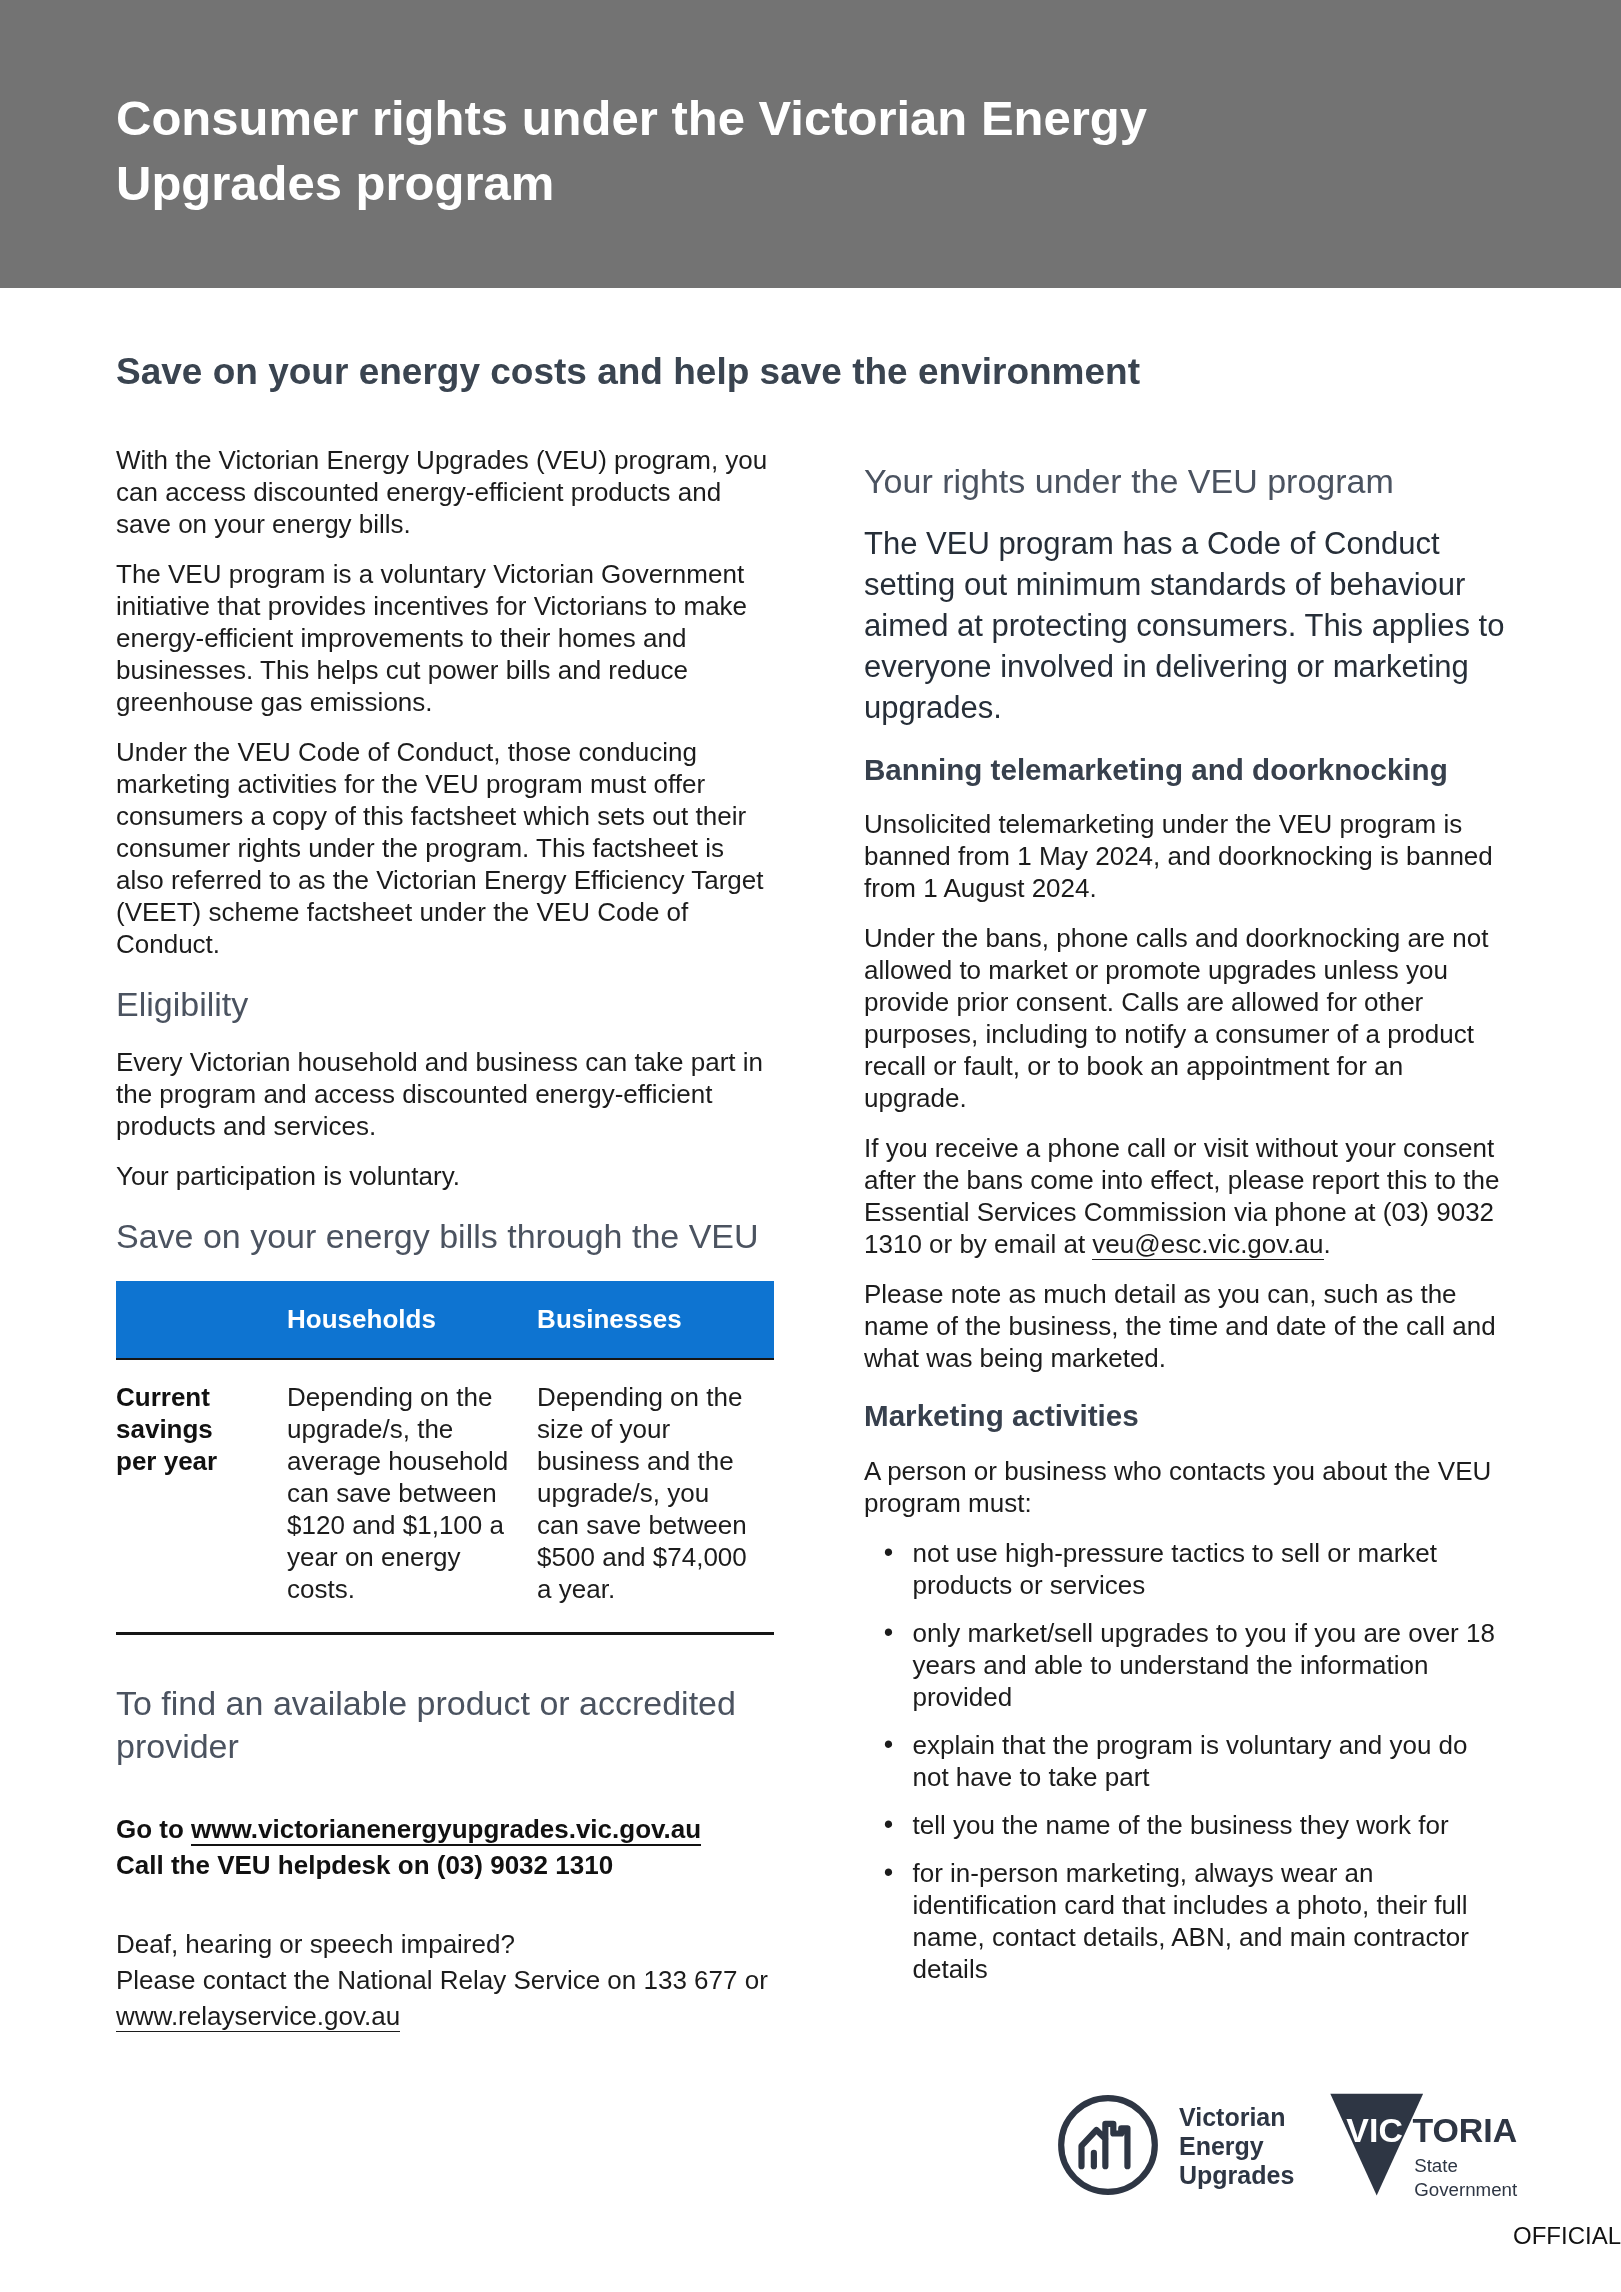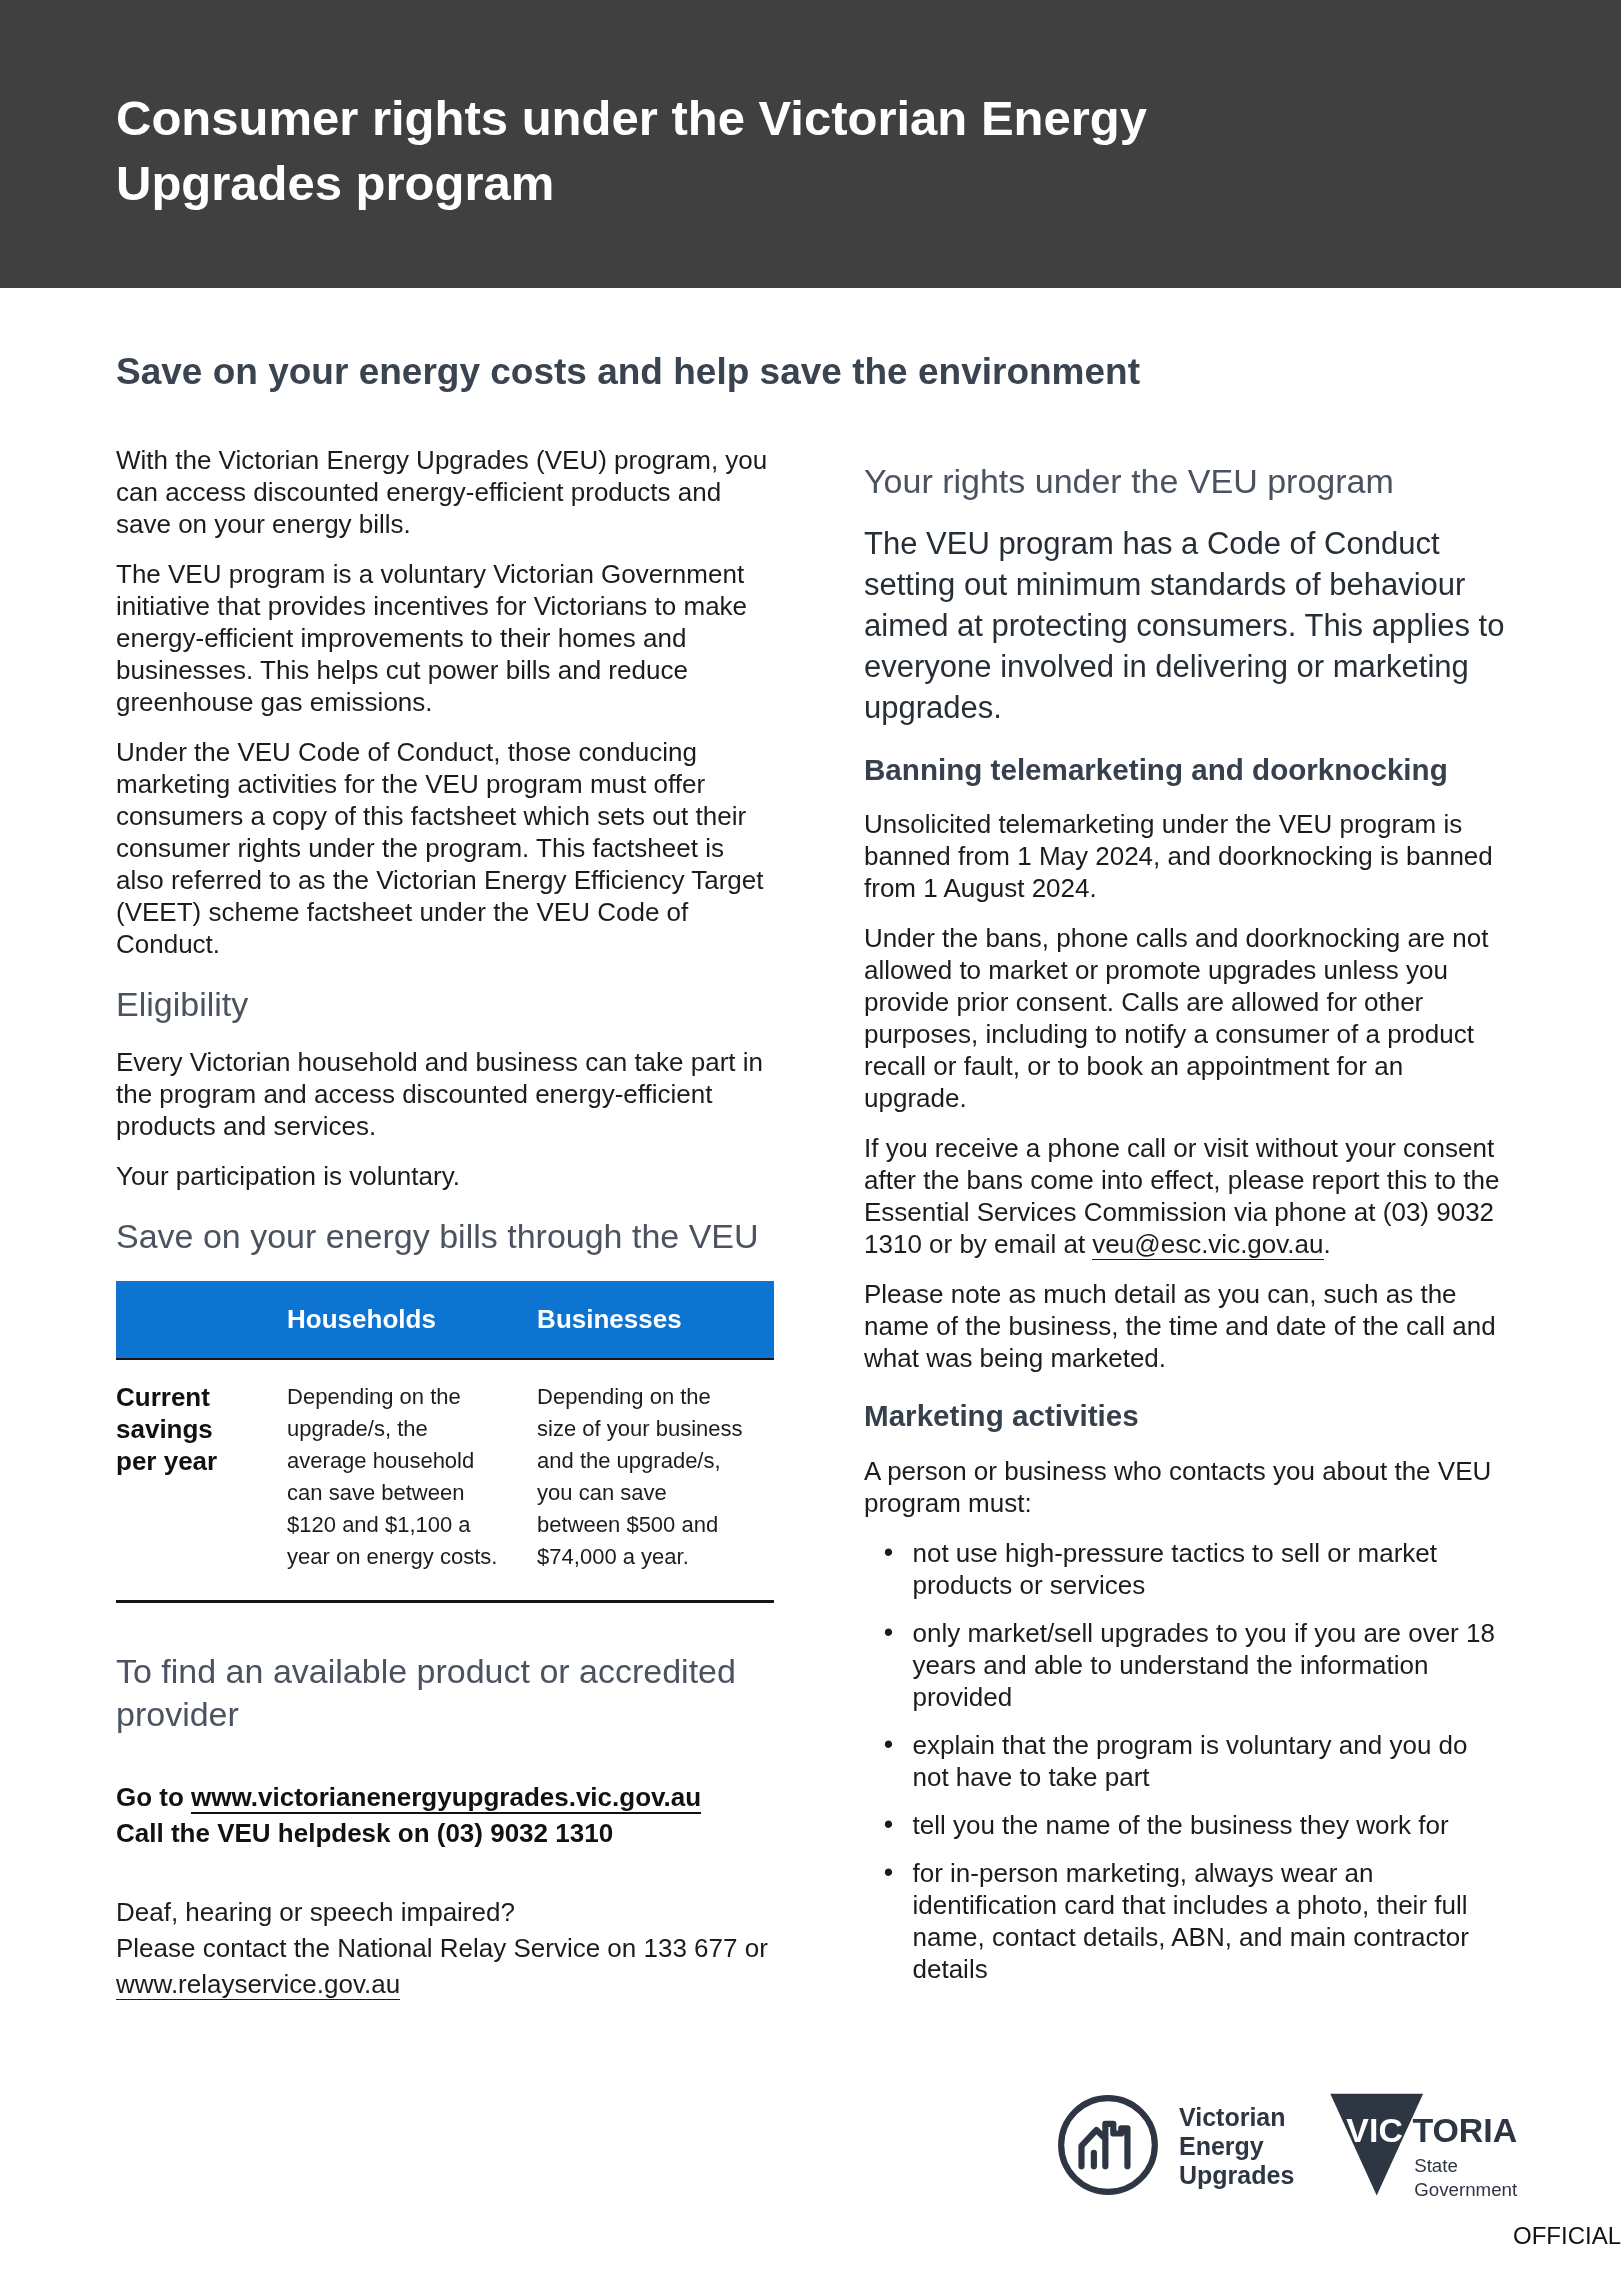--- a/index.html
+++ b/index.html
@@ -7,21 +7,21 @@
     position: relative;
     width: 1621px;
     height: 2293px;
     background: #ffffff;
     font-family: "Liberation Sans", "DejaVu Sans", sans-serif;
     color: #1c1c1c;
     overflow: hidden;
   }
   .banner {
     height: 288px;
-    background: #404040;
+    background: #737373;
     box-sizing: border-box;
     padding: 86px 0 0 116px;
   }
   .banner h1 {
     margin: 0;
     max-width: 1084px;
     color: #ffffff;
     font-size: 49px;
     line-height: 65px;
     font-weight: 700;
@@ -82,21 +82,21 @@
   table.savings tbody th {
     font-size: 26px;
     line-height: 32px;
     font-weight: 700;
     color: #111111;
     text-align: left;
     vertical-align: top;
     padding: 21.5px 27px 27px 0;
   }
   table.savings tbody td {
-    font-size: 22px;
+    font-size: 26px;
     line-height: 32px;
     vertical-align: top;
     padding: 21.5px 27px 27px 0;
   }
   .mt-lg { margin-top: 47px; }
   .contact {
     margin: 43px 0 0 0;
     font-weight: 700;
     font-size: 26px;
     line-height: 36px;

